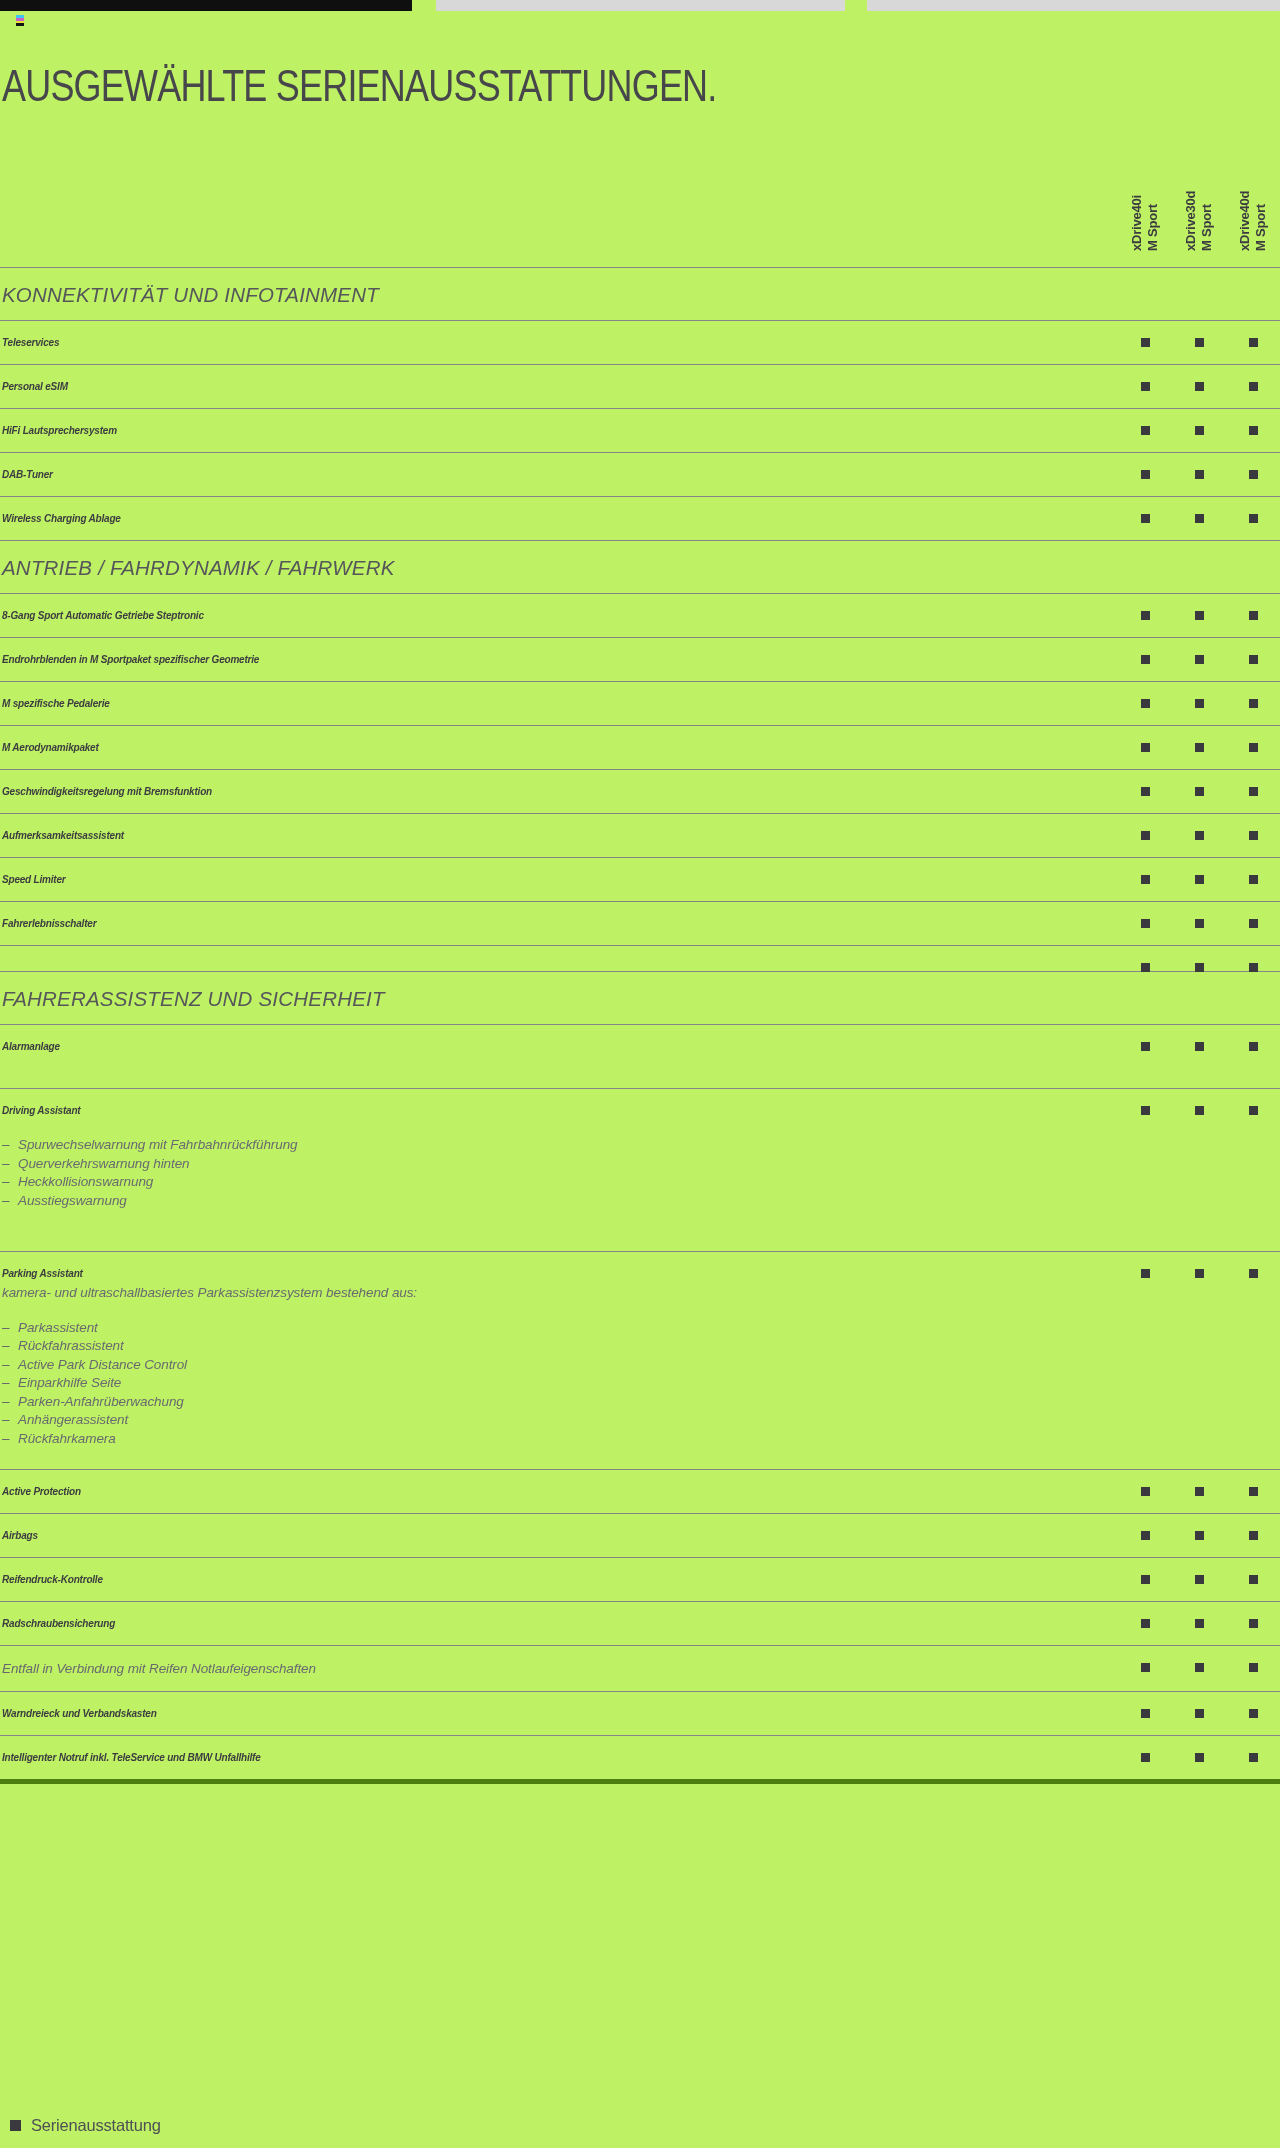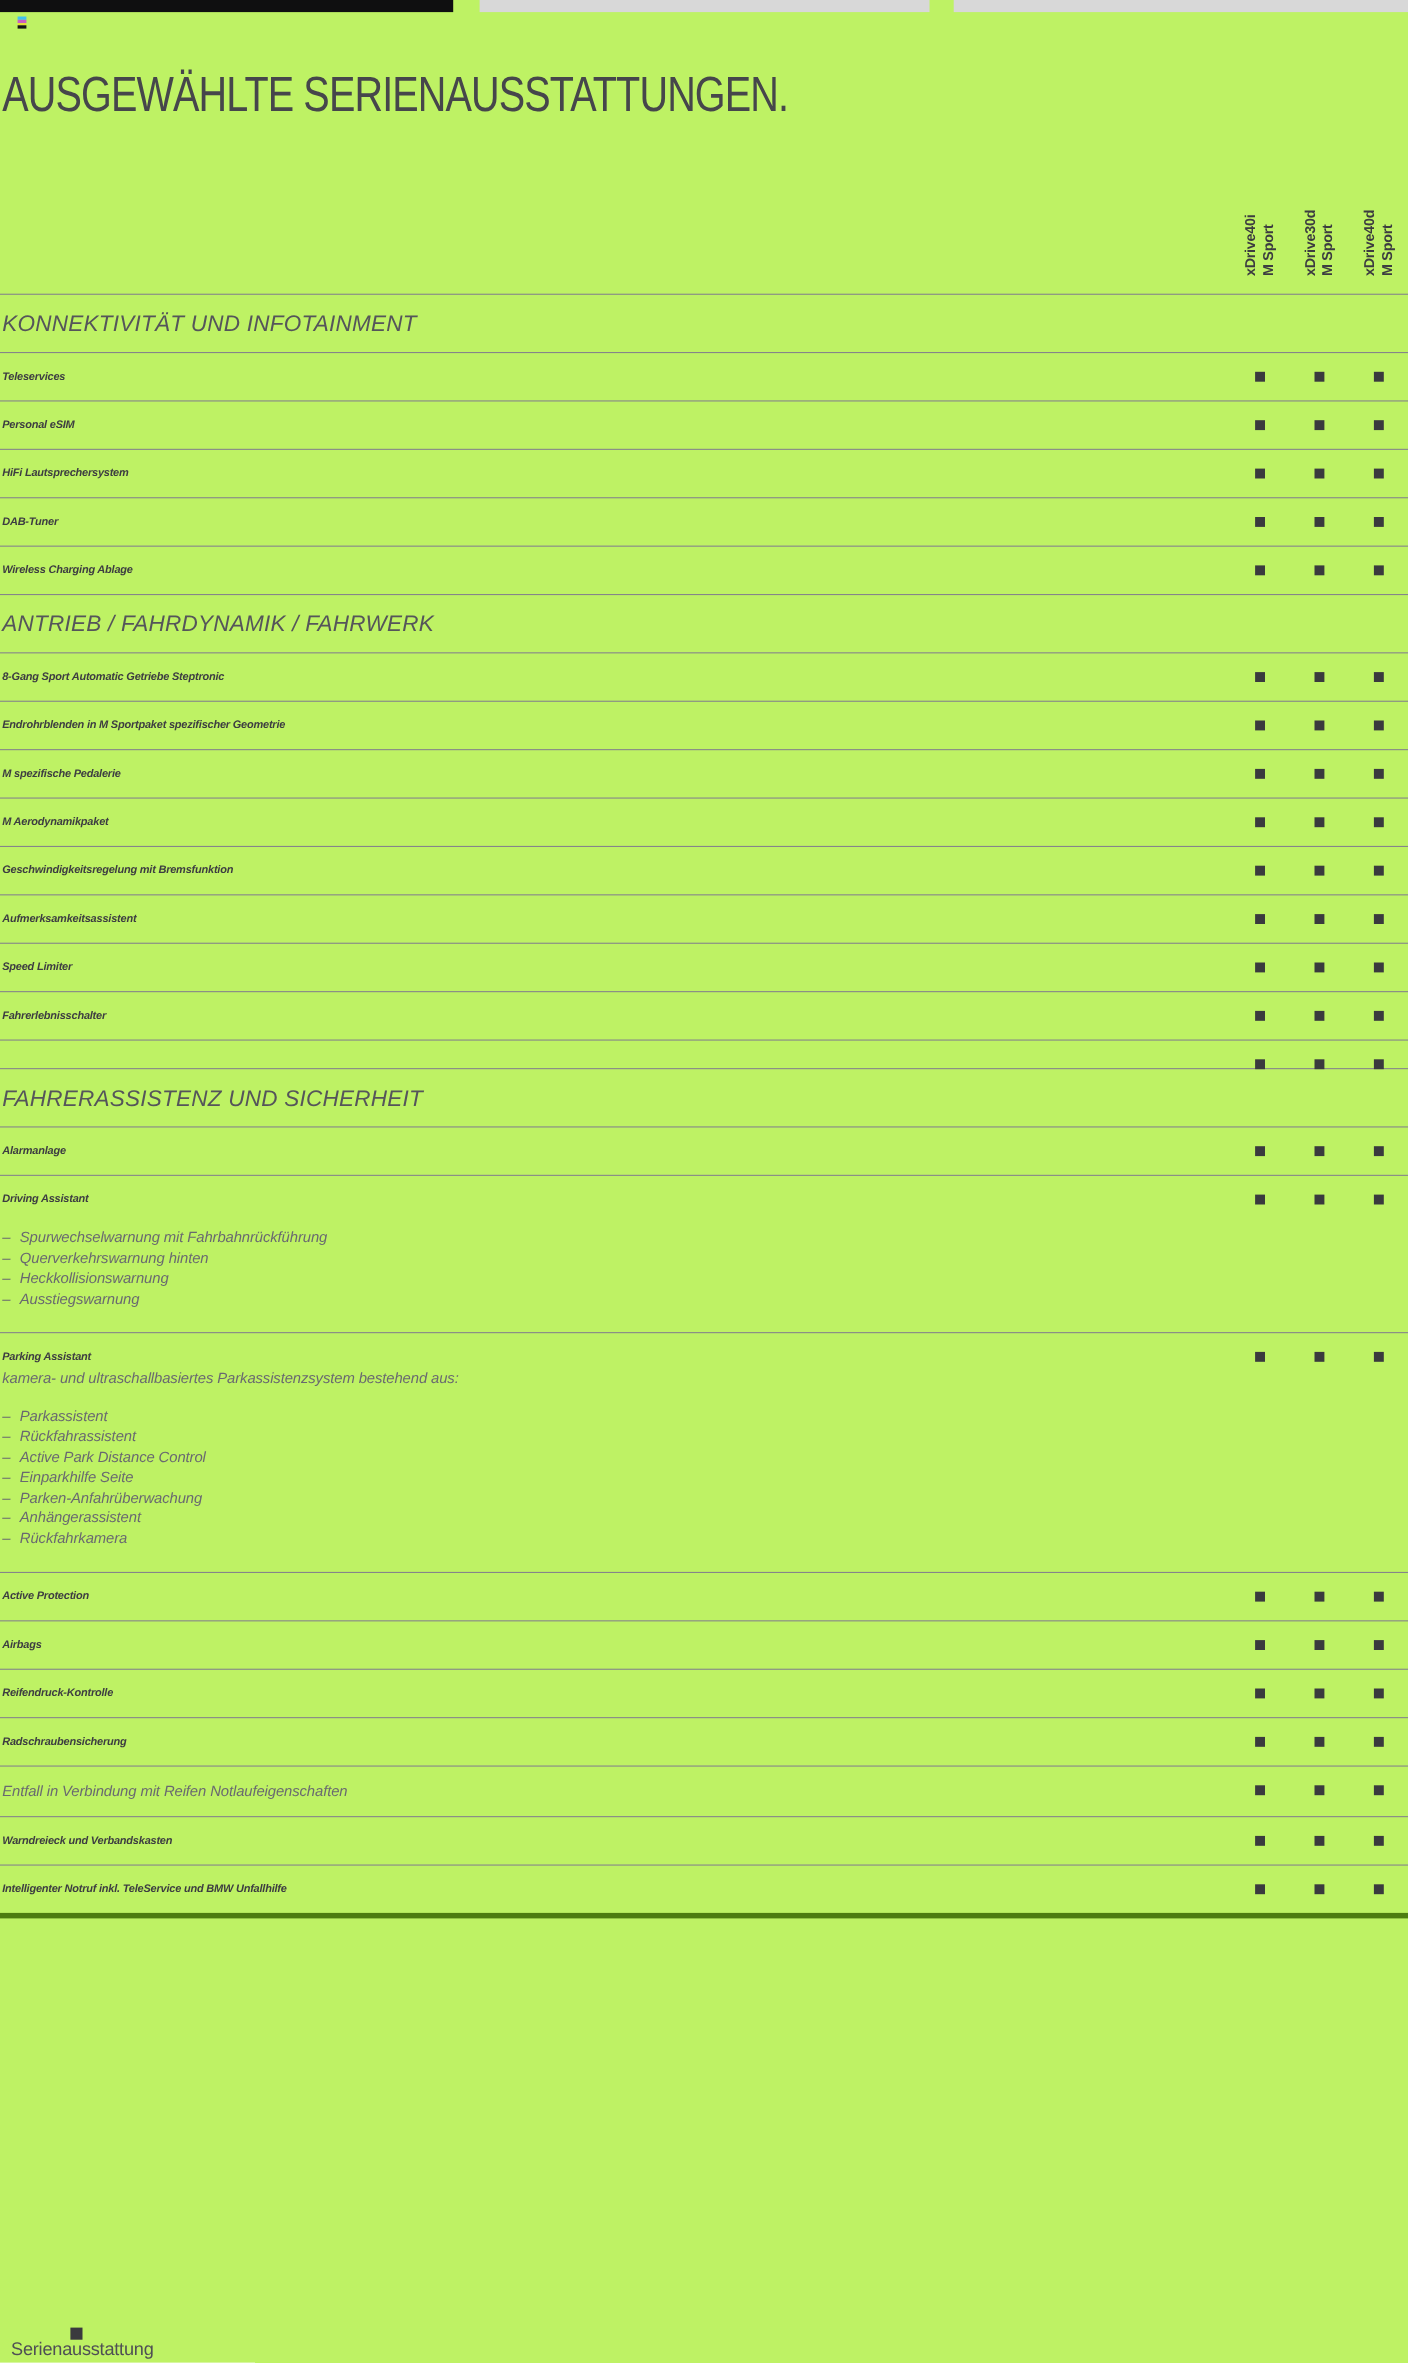--- a/index.html
+++ b/index.html
@@ -45,29 +45,29 @@
   .tbl { border-bottom:5px solid #4d7c0f;font-style:italic; }
   .sec-header {
     border-top:1px solid #85858a;
     padding:15px 0 13px 2px;
     font-size:20.5px; color:#55555a; letter-spacing:0.2px;
   }
   .row { position:relative; border-top:1px solid #85858a; padding:13px 170px 12px 2px; }
   .row-label  { font-size:10px; font-weight:bold; color:#3d3d41; line-height:18px; letter-spacing:-0.2px; }
   .row-desc   { font-size:13.5px; color:#696970; line-height:19.5px; letter-spacing:-0.1px; }
   .bullets    { margin-top:16px; }
-  .has-bullets{ padding-bottom:21px; }
+  .has-bullets{ padding-bottom:21px;margin-top:20px; }
   .bullet     { display:flex; font-size:13.5px; color:#696970; line-height:18.5px; letter-spacing:-0.1px; }
   .dash       { width:16px; flex:0 0 16px; }
   .marks      { position:absolute; top:0; right:0; width:162px; display:flex; }
   .markcell   { width:54px; height:43px; display:flex; align-items:center; justify-content:center; }
   .sq         { width:9px; height:9px; background:#3a3a3e; }
 
   
-  .legend { position:absolute; left:10px; top:2116px; display:flex; align-items:center;flex-direction:column; }
+  .legend { position:absolute; left:10px; top:2116px; display:flex; align-items:center; }
   .legend .sq-big { width:11px; height:11px; background:#3a3a3e; margin-right:10px; }
   .legend-label { font-size:16.5px; color:#4f4f54; letter-spacing:-0.2px; }
 </style>
 </head>
 <body>
 
 <div id="page">
 
   <div class="bar black"></div>
   <div class="bar gray1"></div>

